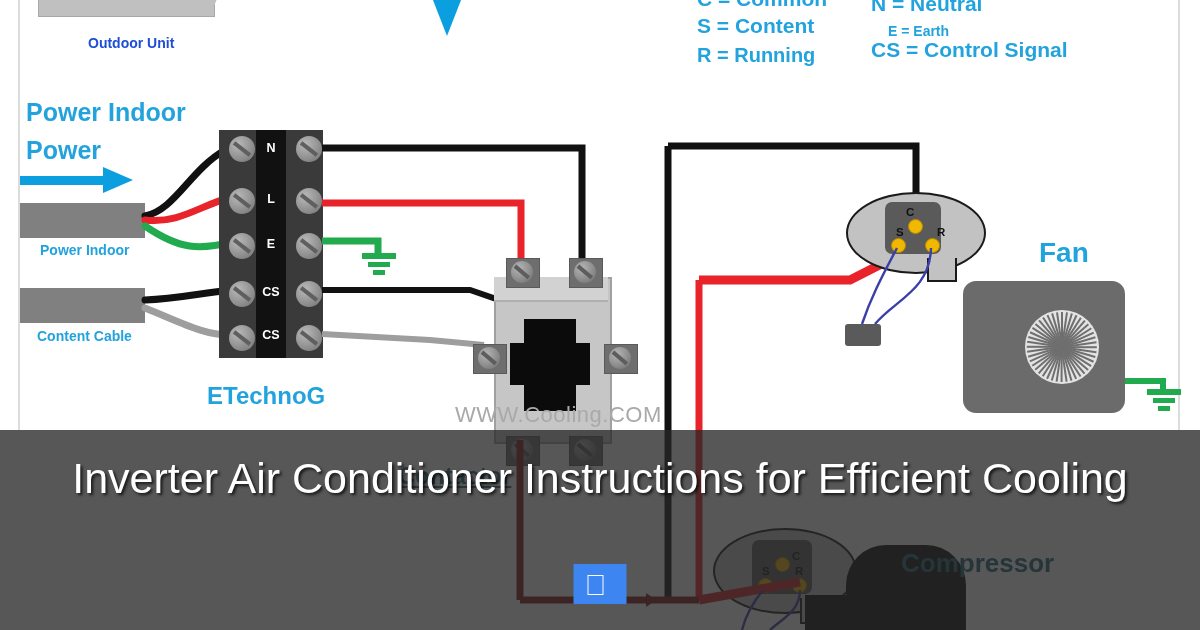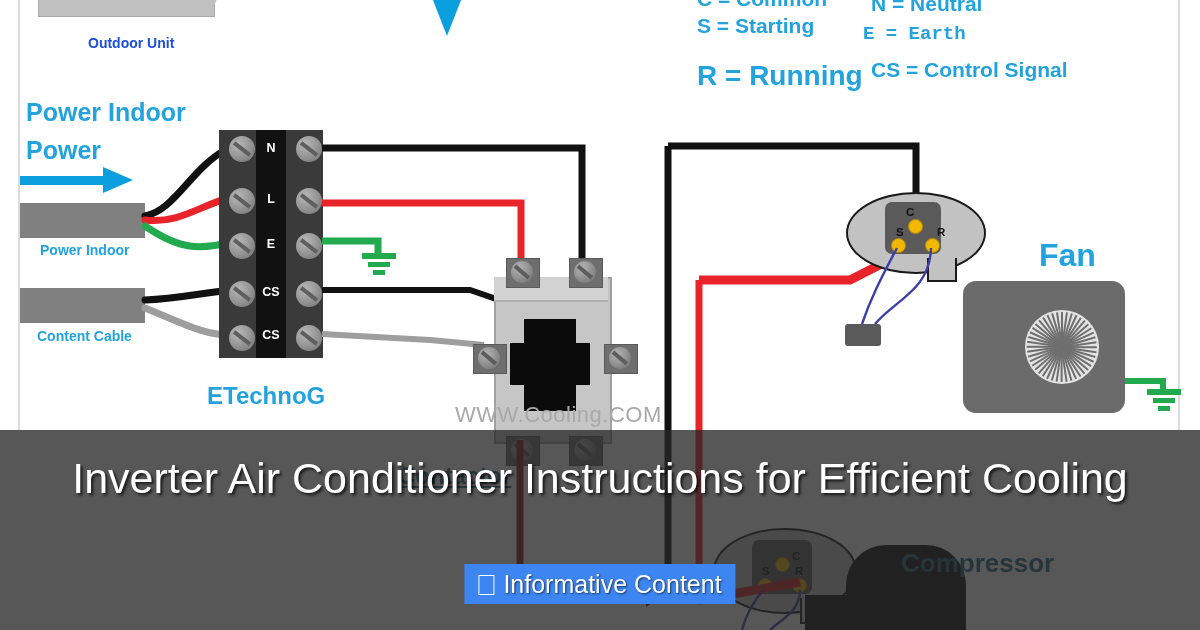--- a/index.html
+++ b/index.html
@@ -97,26 +97,26 @@
     <div class="page-border-right"></div>
 
     <div class="outdoor-box"></div>
     <div class="outdoor-bevel"></div>
     <div class="lbl lbl-pink" style="left:88px;top:35px;font-size:14px;">Outdoor Unit</div>
 
     <div class="tri-down"></div>
 
     <div>
       <div class="lbl lbl-cyan" style="left:697px;top:-13px;font-size:21px;">C = Common</div>
-      <div class="lbl lbl-cyan" style="left:697px;top:14px;font-size:21px;">S = Starting</div>
-      <div class="lbl lbl-cyan" style="left:697px;top:60px;font-size:28px;">R = Running</div>
+      <div class="lbl lbl-cyan" style="left:697px;top:14px;font-size:21px;">S = Content</div>
+      <div class="lbl lbl-cyan" style="left:697px;top:44px;font-size:20px;">R = Running</div>
 
       <div class="lbl lbl-cyan" style="left:871px;top:-8px;font-size:21px;">N = Neutral</div>
-      <div class="lbl lbl-cyan" style="left:863px;top:23px;font-size:19px;font-family:Liberation Mono, monospace;">E = Earth</div>
-      <div class="lbl lbl-cyan" style="left:871px;top:58px;font-size:21px;">CS = Control Signal</div>
+      <div class="lbl lbl-cyan" style="left:888px;top:23px;font-size:14px;">E = Earth</div>
+      <div class="lbl lbl-cyan" style="left:871px;top:38px;font-size:21px;">CS = Control Signal</div>
     </div>
 
     <div class="lbl lbl-cyan" style="left:26px;top:98px;font-size:25px;">Power Indoor</div>
     <div class="lbl lbl-cyan" style="left:26px;top:136px;font-size:25px;">Power</div>
     <div class="arrow-shaft"></div>
     <div class="arrow-head"></div>
 
     <div class="cable-block" style="left:20px;top:203px;width:125px;height:35px;"></div>
     <div class="lbl lbl-cyan" style="left:40px;top:242px;font-size:14px;">Power Indoor</div>
 
@@ -256,21 +256,21 @@
     <div class="pin-lbl" style="left:906px;top:206px;">C</div>
     <div class="pin-lbl" style="left:896px;top:226px;">S</div>
     <div class="pin-lbl" style="left:937px;top:226px;">R</div>
 
     <div style="position:absolute;left:845px;top:324px;width:36px;height:22px;background:#5a5a5a;border-radius:3px;"></div>
     <svg style="position:absolute;left:0;top:0;width:1200px;height:630px;">
       <path d="M897 248 C 880 280, 870 300, 862 324" stroke="#3b3fa8" stroke-width="2.4" fill="none"></path>
       <path d="M931 248 C 930 290, 895 300, 875 324" stroke="#3b3fa8" stroke-width="2.4" fill="none"></path>
     </svg>
 
-    <div class="lbl lbl-cyan" style="left:1039px;top:237px;font-size:32px;">Fan</div>
+    <div class="lbl lbl-cyan" style="left:1039px;top:237px;font-size:28px;">Fan</div>
     <div class="fan-box"></div>
     <div class="fan-hub" id="fan-hub">
         <div class="fan-blade" style="transform: rotate(0deg);"></div>
         <div class="fan-blade" style="transform: rotate(8.18182deg);"></div>
         <div class="fan-blade" style="transform: rotate(16.3636deg);"></div>
         <div class="fan-blade" style="transform: rotate(24.5455deg);"></div>
         <div class="fan-blade" style="transform: rotate(32.7273deg);"></div>
         <div class="fan-blade" style="transform: rotate(40.9091deg);"></div>
         <div class="fan-blade" style="transform: rotate(49.0909deg);"></div>
         <div class="fan-blade" style="transform: rotate(57.2727deg);"></div>
@@ -336,15 +336,15 @@
       <path d="M800 590 C 800 612, 780 620, 770 630" stroke="#3b3fa8" stroke-width="2.4" fill="none"></path>
 
       <polygon points="656,600 646,593 646,607" fill="#8b1a1a"></polygon>
     </svg>
 
     <div class="watermark">WWW.Cooling.COM</div>
   </div>
 
   <div class="overlay"></div>
   <div class="title">Inverter Air Conditioner Instructions for Efficient Cooling</div>
-  <div class="badge"><span class="tofu"></span><span>Informative Content</span></div>
+  <div class="badge"><span class="tofu"></span></div>
 
 </div>
 
 </body></html>

